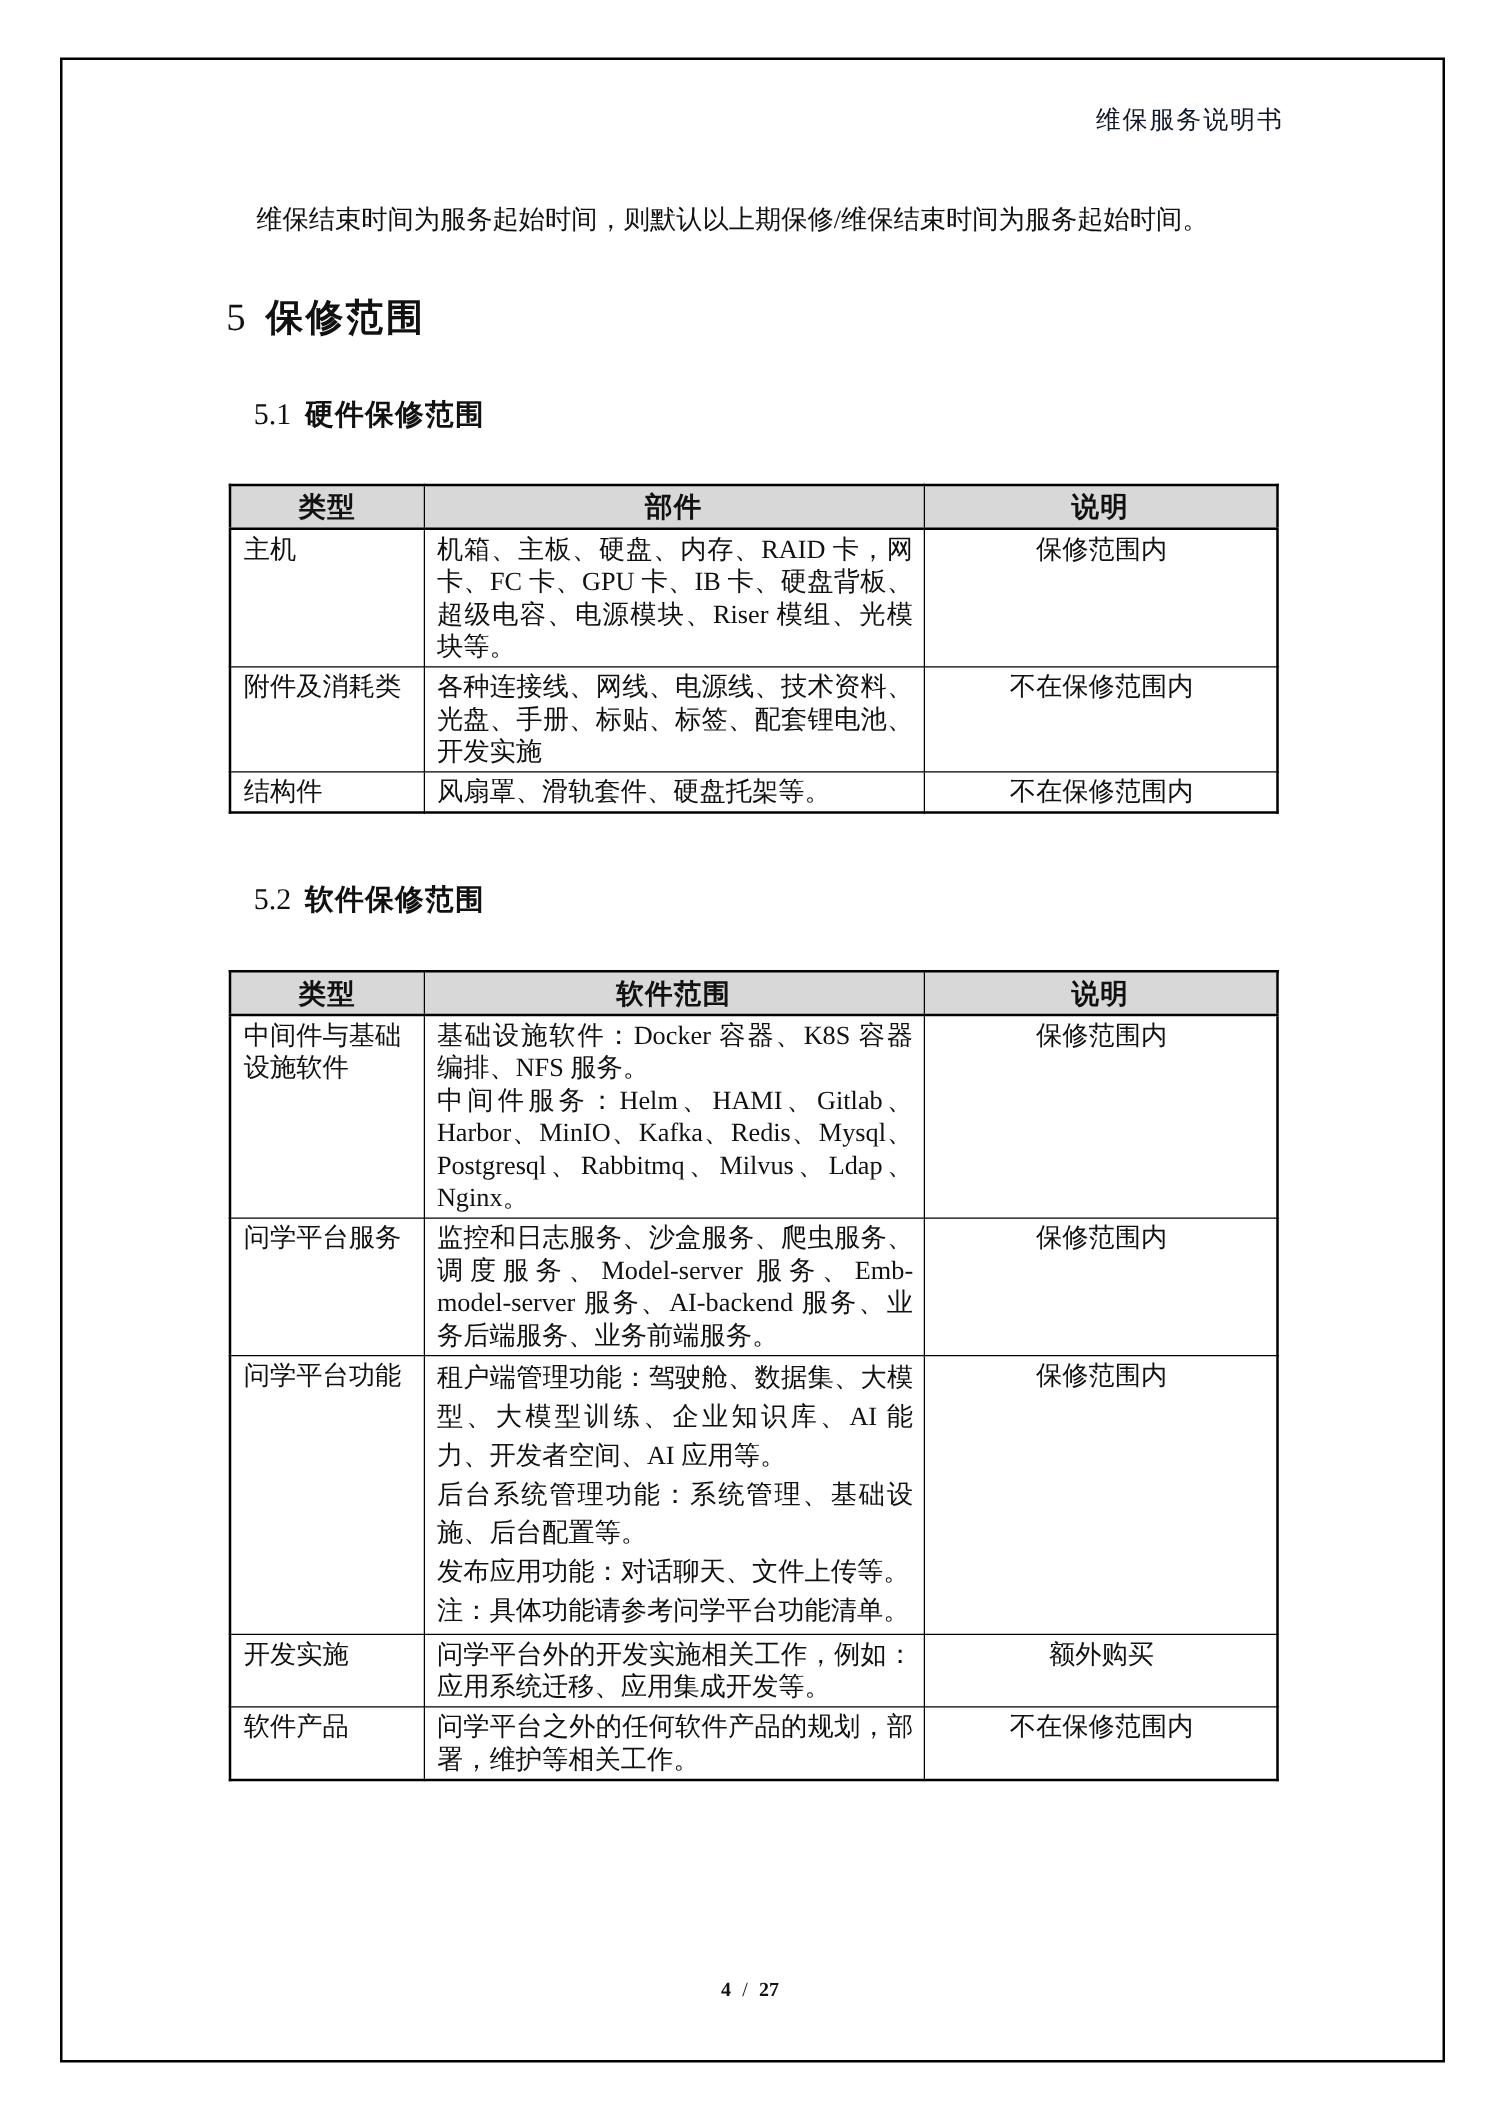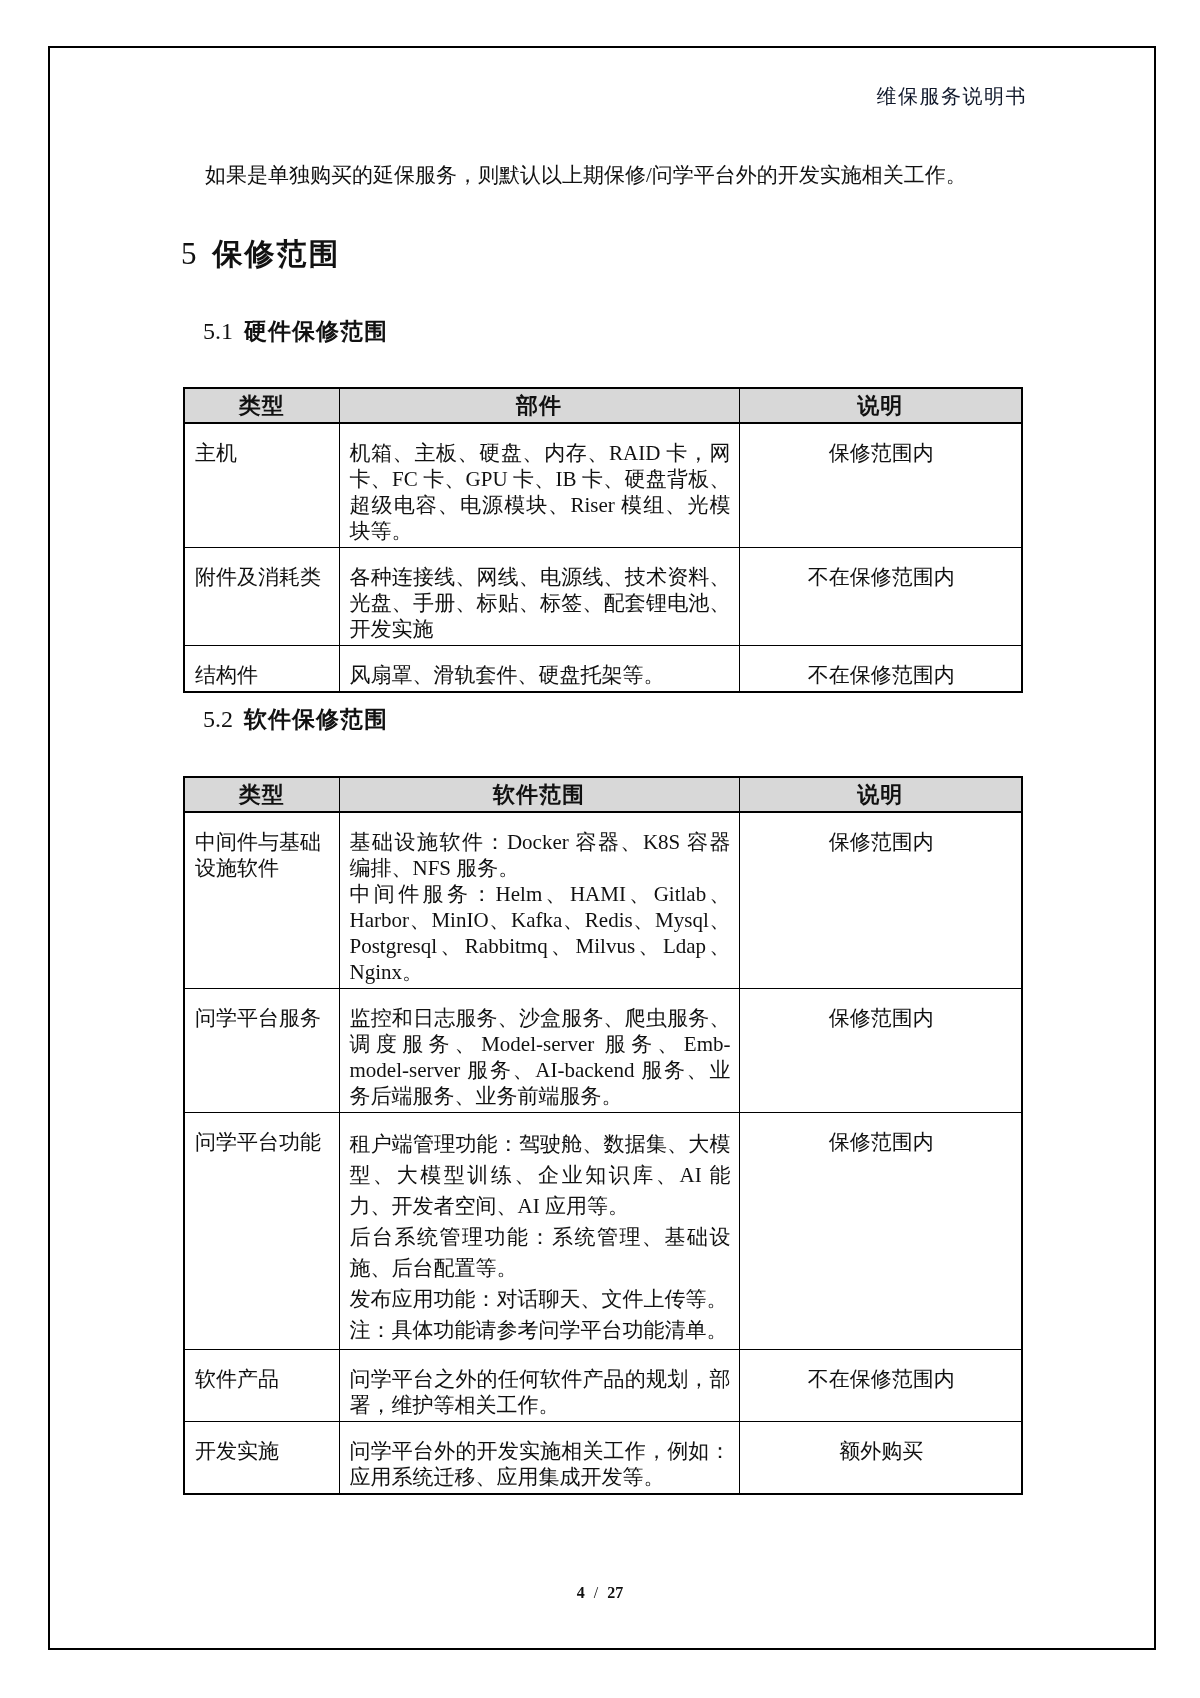--- a/index.html
+++ b/index.html
@@ -104,21 +104,21 @@
     font-weight: 700;
     font-size: 22px;
     height: 31px;
     padding: 1px 4px;
     text-align: center;
     letter-spacing: 1px;
   }
   table.spec td {
     border: 1px solid #000000;
     vertical-align: top;
-    padding: 16px 8px 3px 10px;
+    padding: 2px 8px 3px 10px;
     line-height: 26px;
     white-space: pre-line;
     text-align: justify;
   }
   table.spec td.lbl {
     text-align: left;
     white-space: normal;
   }
   table.spec td.note {
     text-align: center;
@@ -142,21 +142,21 @@
     margin: 0 9px;
   }
 </style>
 </head>
 <body>
 
 <div class="page-frame"></div>
 
 <div class="doc-header">维保服务说明书</div>
 
-<p class="intro">如果是单独购买的延保服务，则默认以上期保修/问学平台外的开发实施相关工作。</p>
+<p class="intro">维保结束时间为服务起始时间，则默认以上期保修/维保结束时间为服务起始时间。</p>
 
 <div class="h1-heading">
   <span class="num">5</span><span class="ttl">保修范围</span>
 </div>
 
 <div class="h2-heading h2-hw">
   <span class="num">5.1</span><span class="ttl">硬件保修范围</span>
 </div>
 
 <table class="spec t-hw">
@@ -222,27 +222,27 @@
     </tr>
     <tr class="wide-lines">
       <td class="lbl">问学平台功能</td>
       <td class="desc">租户端管理功能：驾驶舱、数据集、大模型、大模型训练、企业知识库、AI 能力、开发者空间、AI 应用等。
 后台系统管理功能：系统管理、基础设施、后台配置等。
 发布应用功能：对话聊天、文件上传等。
 注：具体功能请参考问学平台功能清单。</td>
       <td class="note">保修范围内</td>
     </tr>
     <tr>
+      <td class="lbl">开发实施</td>
+      <td class="desc">问学平台外的开发实施相关工作，例如：应用系统迁移、应用集成开发等。</td>
+      <td class="note">额外购买</td>
+    </tr>
+    <tr>
       <td class="lbl">软件产品</td>
       <td class="desc">问学平台之外的任何软件产品的规划，部署，维护等相关工作。</td>
       <td class="note">不在保修范围内</td>
     </tr>
-    <tr>
-      <td class="lbl">开发实施</td>
-      <td class="desc">问学平台外的开发实施相关工作，例如：应用系统迁移、应用集成开发等。</td>
-      <td class="note">额外购买</td>
-    </tr>
   </tbody>
 </table>
 
 <div class="page-footer">
   <span class="pg">4</span><span class="sep">/</span><span class="pg">27</span>
 </div>
 
 </body></html>

